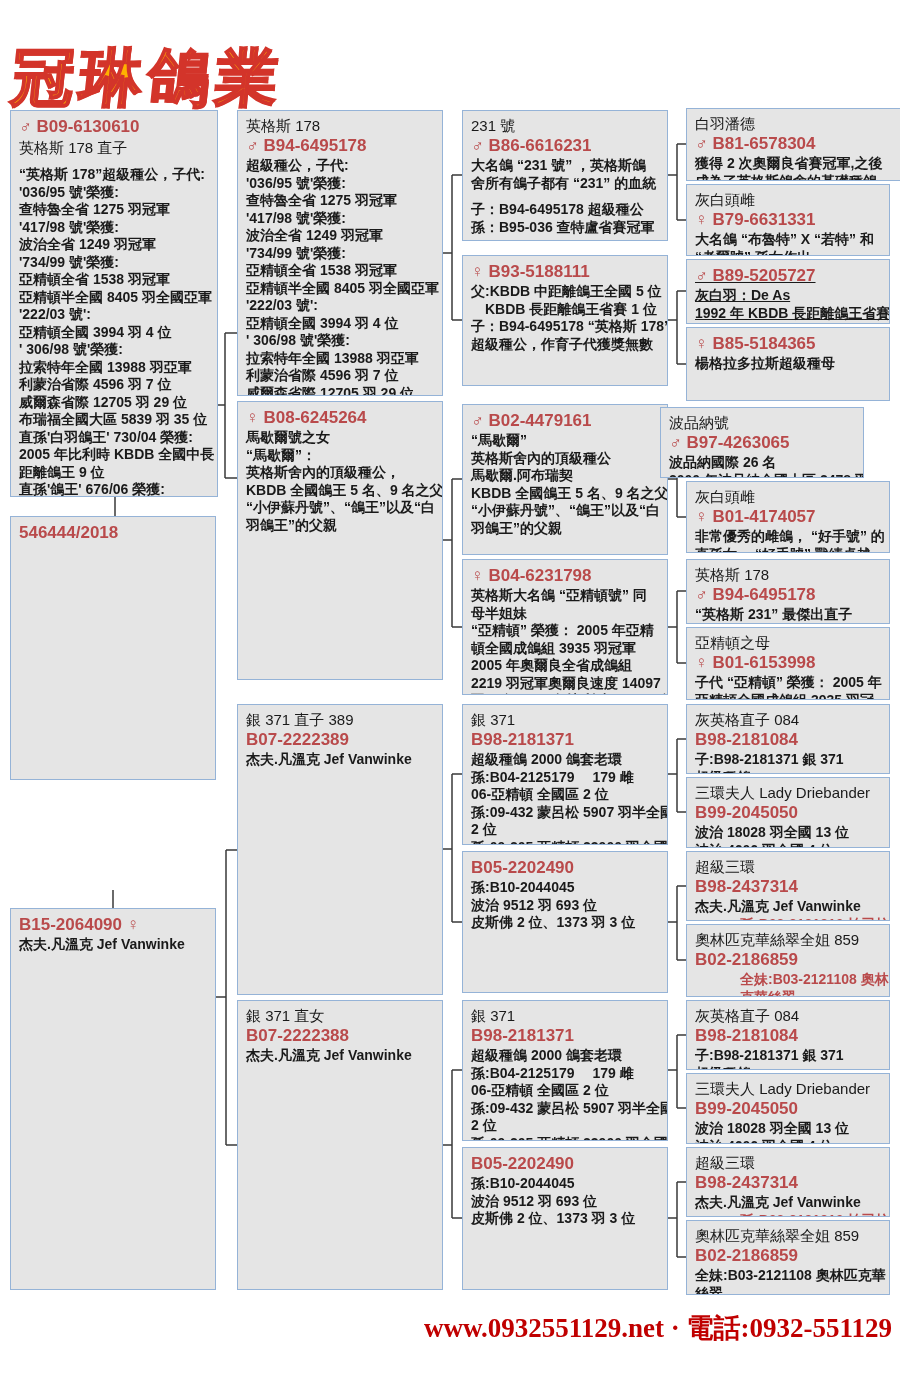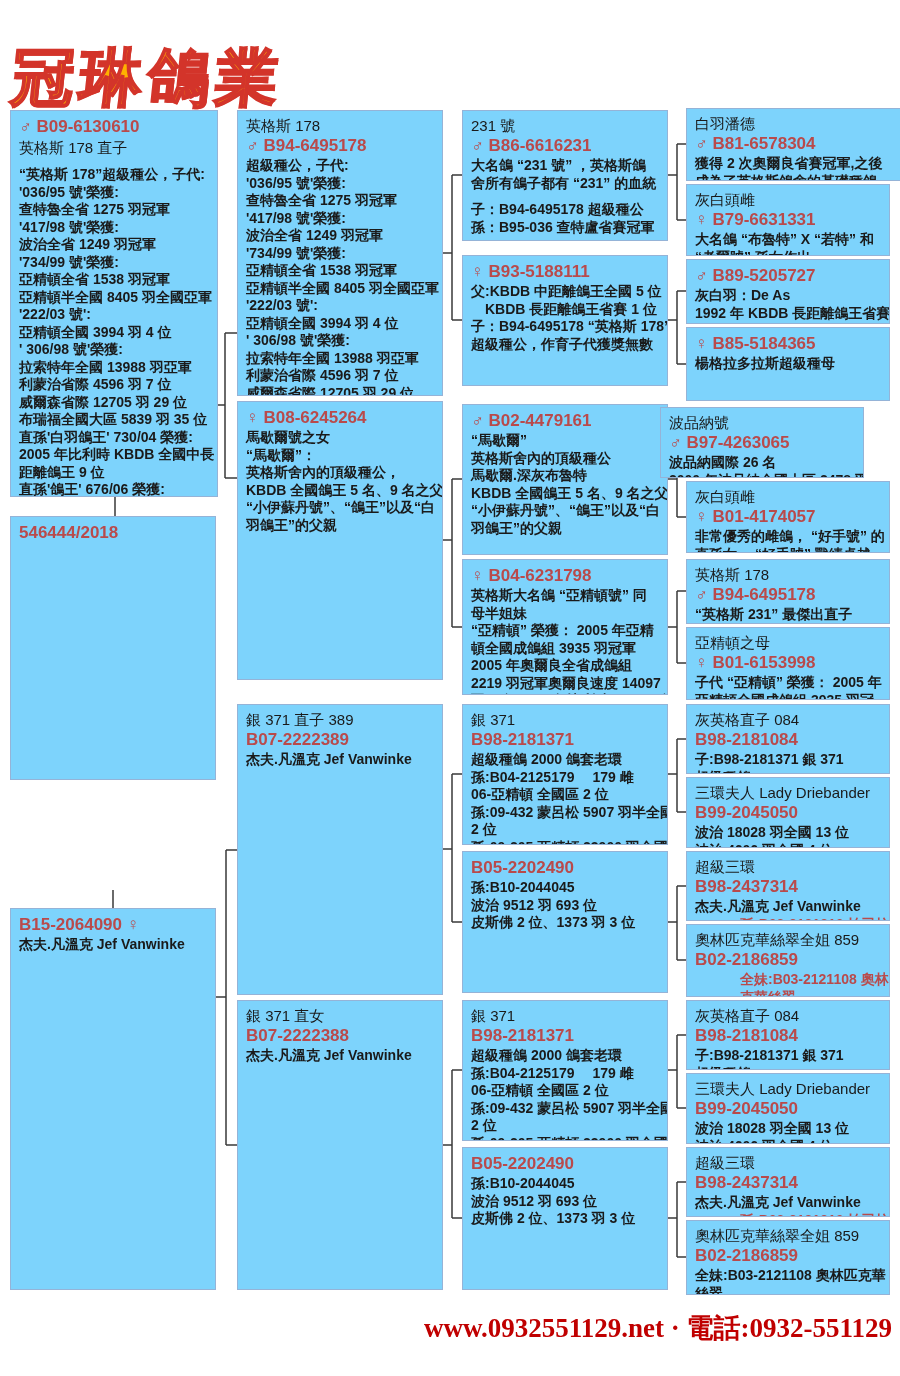--- a/index.html
+++ b/index.html
@@ -3,21 +3,21 @@
 <meta charset="utf-8">
 <style>
   html,body{margin:0;padding:0;background:#fff;}
   #page{position:relative;width:900px;height:1376px;background:#ffffff;overflow:hidden;
         font-family:"Liberation Sans","DejaVu Sans",sans-serif;color:#1a1a1a;}
   #logo{position:absolute;left:12px;top:36px;font-size:62px;font-weight:800;
         letter-spacing:6px;color:var(--logo-fill,#FFB100);
         -webkit-text-stroke:2px var(--logo-outline,#D3342A);
         text-shadow:0 0 1px var(--logo-outline,#D3342A),1px 1px 0 var(--logo-outline,#D3342A);
         transform:skewX(-6deg);white-space:nowrap;}
-  .box{position:absolute;border:1.6px solid var(--box-border,#95B3D7);background:#7dd3fc;
+  .box{position:absolute;border:1.6px solid var(--box-border,#95B3D7);background:#e5e5e5;
        padding:5px 8px 4px 8px;box-sizing:border-box;overflow:hidden;}
   .l-name{font-size:15px;font-weight:400;line-height:19px;white-space:nowrap;}
   .l-ring{font-size:17px;font-weight:700;line-height:22px;color:var(--ring-red,#B94A4B);white-space:nowrap;}
   .l-body{font-size:14px;font-weight:700;line-height:17.5px;white-space:nowrap;}
   .l-red{font-size:14px;font-weight:700;line-height:17.5px;color:var(--ring-red,#B94A4B);white-space:nowrap;margin-left:45px;}
   .l-gap{height:9px;}
   #connectors{position:absolute;left:0;top:0;pointer-events:none;}
   #footer{position:absolute;left:0;top:1310px;width:892px;text-align:right;
           font-family:"Liberation Serif","DejaVu Serif",serif;font-weight:600;
           font-size:27px;color:var(--footer-red,#C00000);white-space:nowrap;}
@@ -129,21 +129,21 @@
         <div class="l-ring">♀ B93-5188111</div>
         <div class="l-body">父:KBDB 中距離鴿王全國 5 位</div>
         <div class="l-body">　KBDB 長距離鴿王省賽 1 位</div>
         <div class="l-body">子：B94-6495178 “英格斯 178”</div>
         <div class="l-body">超級種公，作育子代獲獎無數</div>
       </div>
       <div class="box" style="left: 462px; top: 404px; width: 206px; height: 151px;">
         <div class="l-ring">♂ B02-4479161</div>
         <div class="l-body">“馬歇爾”</div>
         <div class="l-body">英格斯舍內的頂級種公</div>
-        <div class="l-body">馬歇爾.深灰布魯特</div>
+        <div class="l-body">馬歇爾.阿布瑞契</div>
         <div class="l-body">KBDB 全國鴿王 5 名、9 名之父</div>
         <div class="l-body">“小伊蘇丹號”、“鴿王”以及“白</div>
         <div class="l-body">羽鴿王”的父親</div>
       </div>
       <div class="box" style="left: 462px; top: 559px; width: 206px; height: 136px;">
         <div class="l-ring">♀ B04-6231798</div>
         <div class="l-body">英格斯大名鴿 “亞精頓號” 同</div>
         <div class="l-body">母半姐妹</div>
         <div class="l-body">“亞精頓” 榮獲： 2005 年亞精</div>
         <div class="l-body">頓全國成鴿組 3935  羽冠軍</div>
@@ -188,21 +188,21 @@
         <div class="l-ring">♂ B81-6578304</div>
         <div class="l-body">獲得 2 次奧爾良省賽冠軍,之後</div>
         <div class="l-body">成為了英格斯鴿舍的基礎種鴿</div>
       </div>
       <div class="box" style="left: 686px; top: 184px; width: 204px; height: 72px;">
         <div class="l-name">灰白頭雌</div>
         <div class="l-ring">♀ B79-6631331</div>
         <div class="l-body">大名鴿 “布魯特” X “若特” 和</div>
         <div class="l-body">“考爾號” 孫女作出</div>
       </div>
-      <div class="box" style="left: 686px; top: 259px; width: 204px; height: 65px;">
+      <div class="box" style="left: 686px; top: 259px; width: 204px; height: 65px; text-decoration: underline;">
         <div class="l-ring">♂ B89-5205727</div>
         <div class="l-body">灰白羽：De As</div>
         <div class="l-body">1992 年 KBDB 長距離鴿王省賽 1</div>
         <div class="l-body">位</div>
       </div>
       <div class="box" style="left: 686px; top: 327px; width: 204px; height: 74px;">
         <div class="l-ring">♀ B85-5184365</div>
         <div class="l-body">楊格拉多拉斯超級種母</div>
       </div>
       <div class="box" style="left: 660px; top: 407px; width: 204px; height: 71px;">

